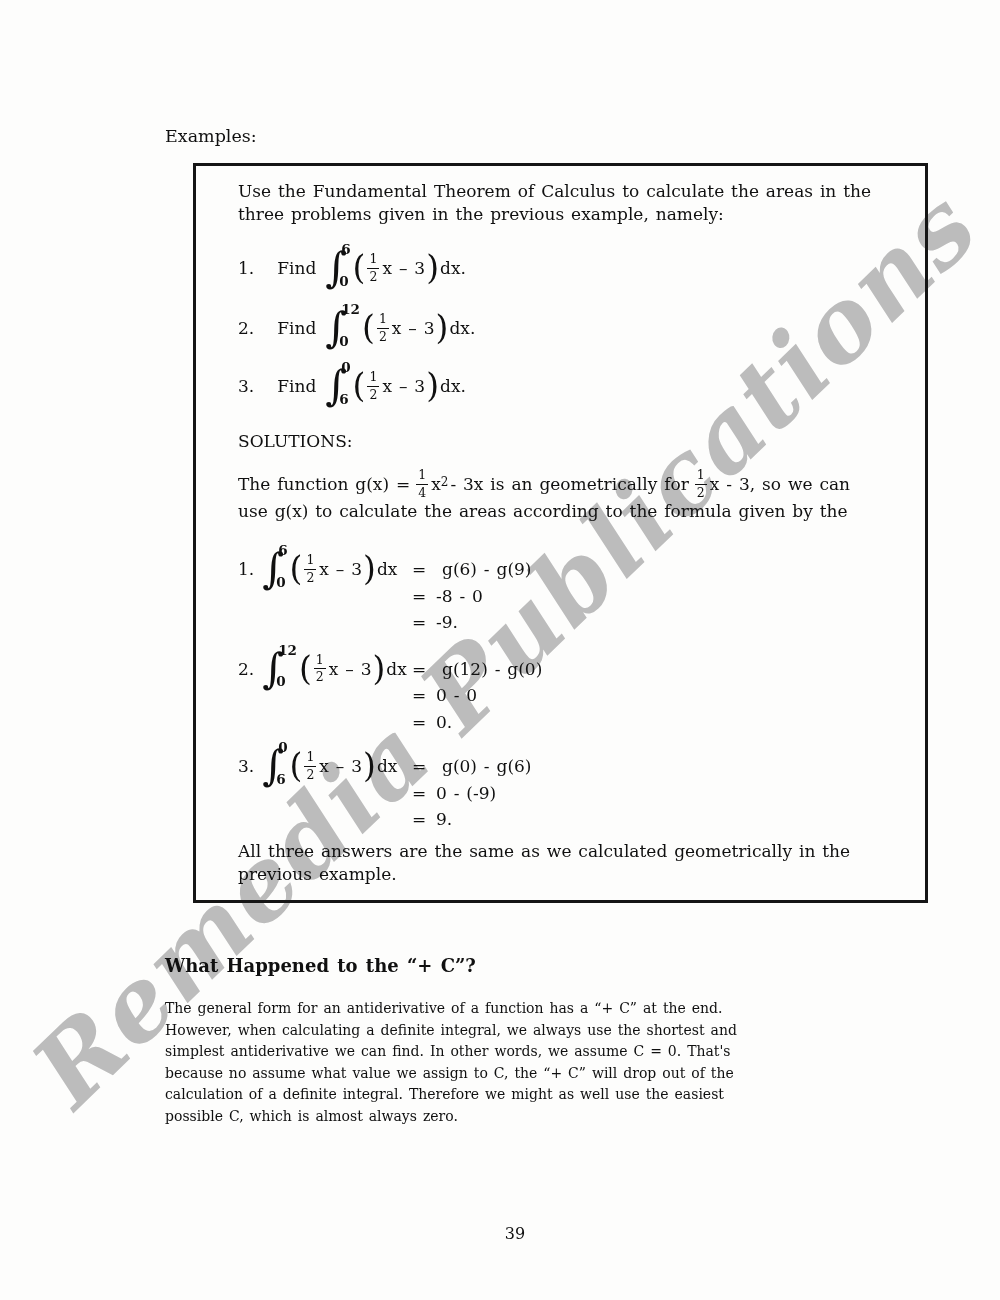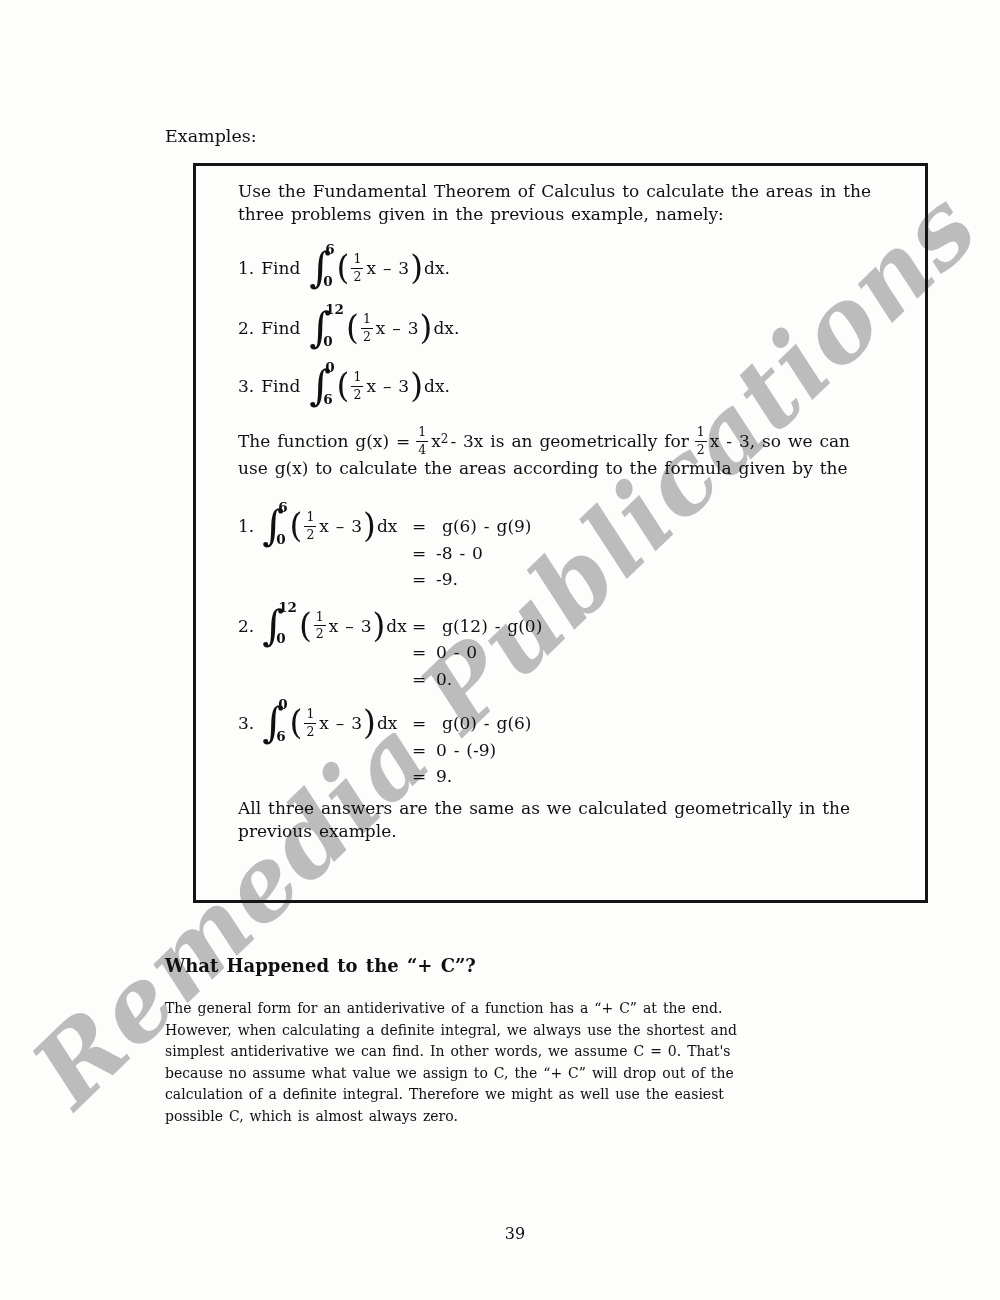--- a/index.html
+++ b/index.html
@@ -35,21 +35,21 @@
   .lparen{margin:0 1px 0 2px;}
   .rparen{margin-left:1px;}
   .frac{display:inline-flex;flex-direction:column;align-items:center;
     font-size:12.5px;line-height:1.15;margin:0 3px 0 1px;}
   .frac .num{border-bottom:1.4px solid #101010;padding:0 2px 1px 2px;}
   .frac .den{padding-top:1px;}
   .dx{margin-left:1px;}
   
   .problem{display:flex;align-items:center;height:48px;}
   .problem .plabel{margin-right:7px;}
-  .problem .verb{margin-right:9px;}
+  .problem .verb{margin-right:9px;margin-left:16px;}
   .p1{margin-top:18px;}.p2{margin-top:12px;}.p3{margin-top:10px;}
   .solutions-heading{margin-top:20px;line-height:23px;}
   
   .anti-para{margin-top:15px;}
   .para-mathline{display:flex;align-items:center;height:32px;white-space:nowrap;}
   .para-mathline .gap{width:5px;}
   sup.pow{font-size:12px;position:relative;top:-2px;margin-right:2px;}
   
   .sol{display:flex;align-items:flex-start;}
   .s1{margin-top:22px;}.s2{margin-top:9px;}.s3{margin-top:7px;}
@@ -133,20 +133,21 @@
         <span class="frac">
           <span class="num">1</span>
           <span class="den">2</span>
         </span>
         <span class="expr">x – 3</span>
         <span class="paren rparen">)</span>
         <span class="dx">dx.</span>
       </span>
     </div>
 
+    <div class="solutions-heading">SOLUTIONS:</div>
 
     <div class="anti-para">
       <div class="para-mathline">
         <span>The function g(x) =</span>
           <span class="gap"></span>
         <span class="frac">
           <span class="num">1</span>
           <span class="den">4</span>
         </span>
         <span>x</span>

